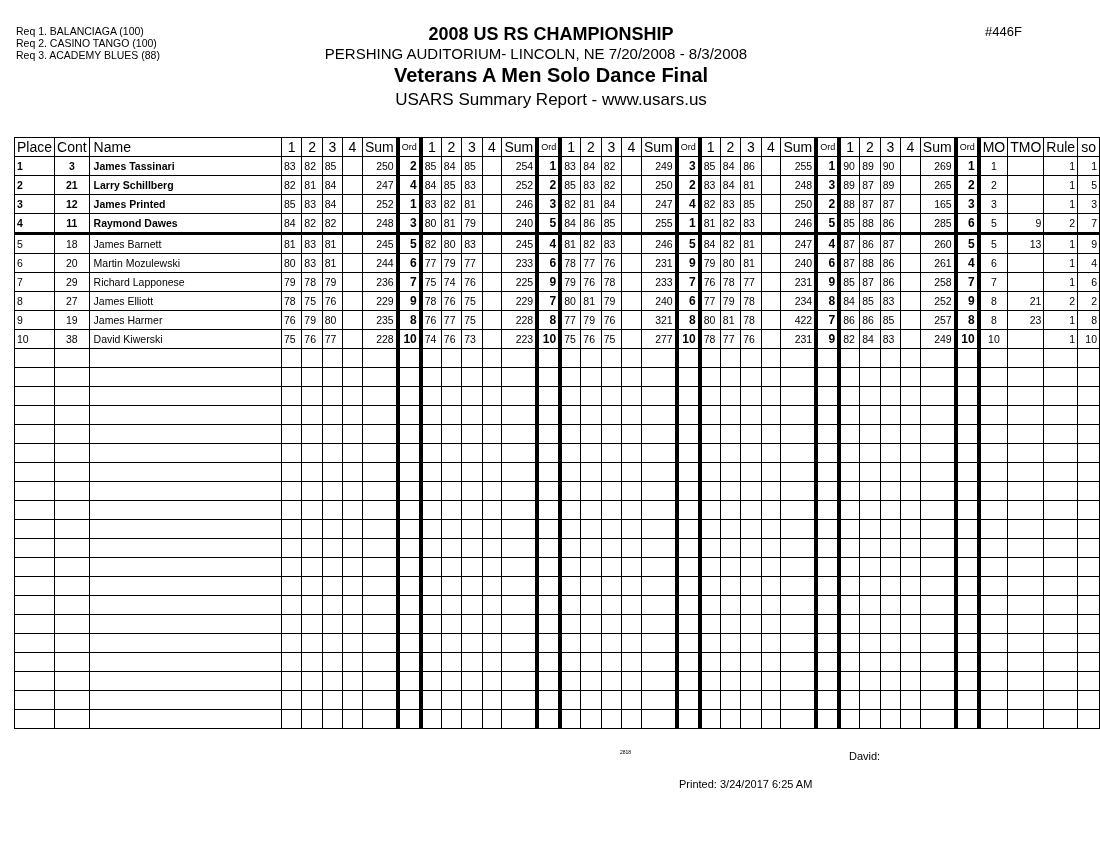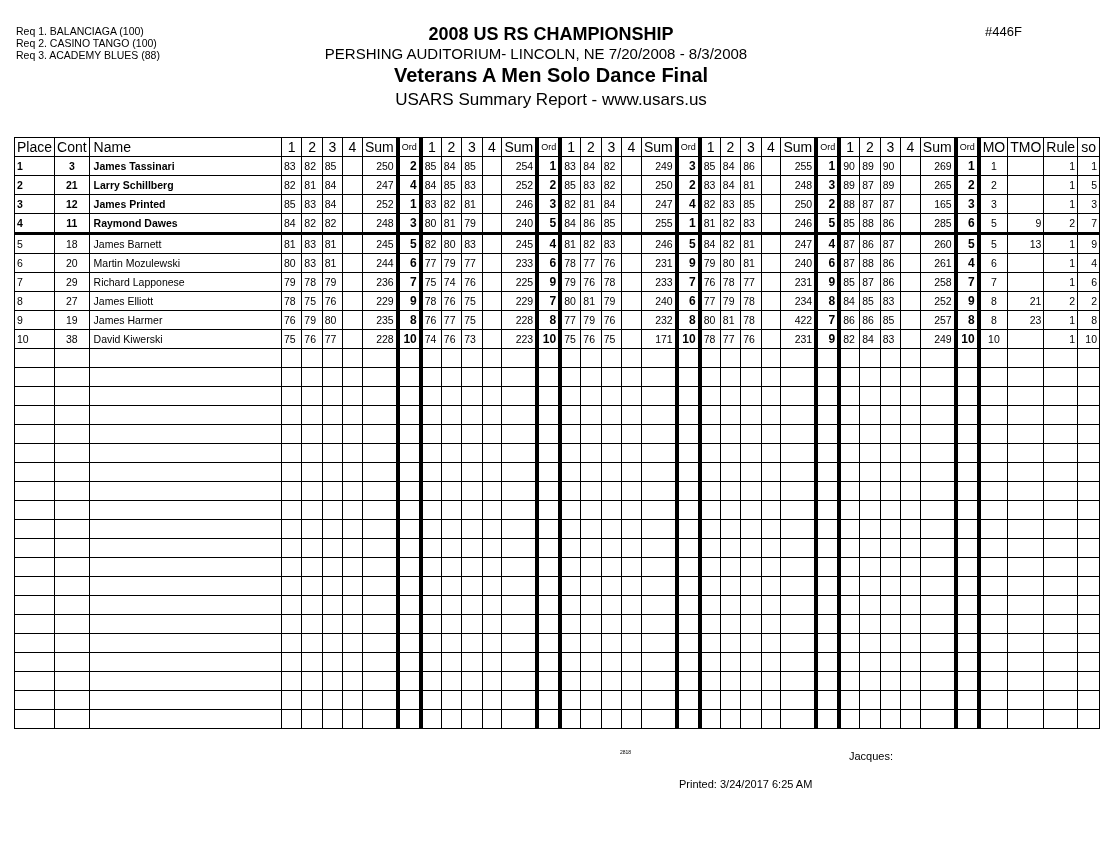--- a/index.html
+++ b/index.html
@@ -446,21 +446,21 @@
         <td class="sc">76</td>
         <td class="sc">77</td>
         <td class="sc">75</td>
         <td class="sc"></td>
         <td class="r sc">228</td>
         <td class="ord">8</td>
         <td class="sc">77</td>
         <td class="sc">79</td>
         <td class="sc">76</td>
         <td class="sc"></td>
-        <td class="r sc">232</td>
+        <td class="r sc">321</td>
         <td class="ord">8</td>
         <td class="sc">80</td>
         <td class="sc">81</td>
         <td class="sc">78</td>
         <td class="sc"></td>
         <td class="r sc">422</td>
         <td class="ord">7</td>
         <td class="sc">86</td>
         <td class="sc">86</td>
         <td class="sc">85</td>
@@ -485,21 +485,21 @@
         <td class="sc">74</td>
         <td class="sc">76</td>
         <td class="sc">73</td>
         <td class="sc"></td>
         <td class="r sc">223</td>
         <td class="ord">10</td>
         <td class="sc">75</td>
         <td class="sc">76</td>
         <td class="sc">75</td>
         <td class="sc"></td>
-        <td class="r sc">171</td>
+        <td class="r sc">277</td>
         <td class="ord">10</td>
         <td class="sc">78</td>
         <td class="sc">77</td>
         <td class="sc">76</td>
         <td class="sc"></td>
         <td class="r sc">231</td>
         <td class="ord">9</td>
         <td class="sc">82</td>
         <td class="sc">84</td>
         <td class="sc">83</td>
@@ -1289,13 +1289,13 @@
         <td></td>
         <td></td>
         <td></td>
         <td></td>
       </tr>
     </tbody>
 </table>
 
 <div class="tiny">2818</div>
 <div class="foot" style="left:679px;margin-top:28px;">Printed:  3/24/2017  6:25 AM</div>
-<div class="foot" style="left:849px;">Jacques:</div>
+<div class="foot" style="left:849px;">David:</div>
 
 </body></html>

